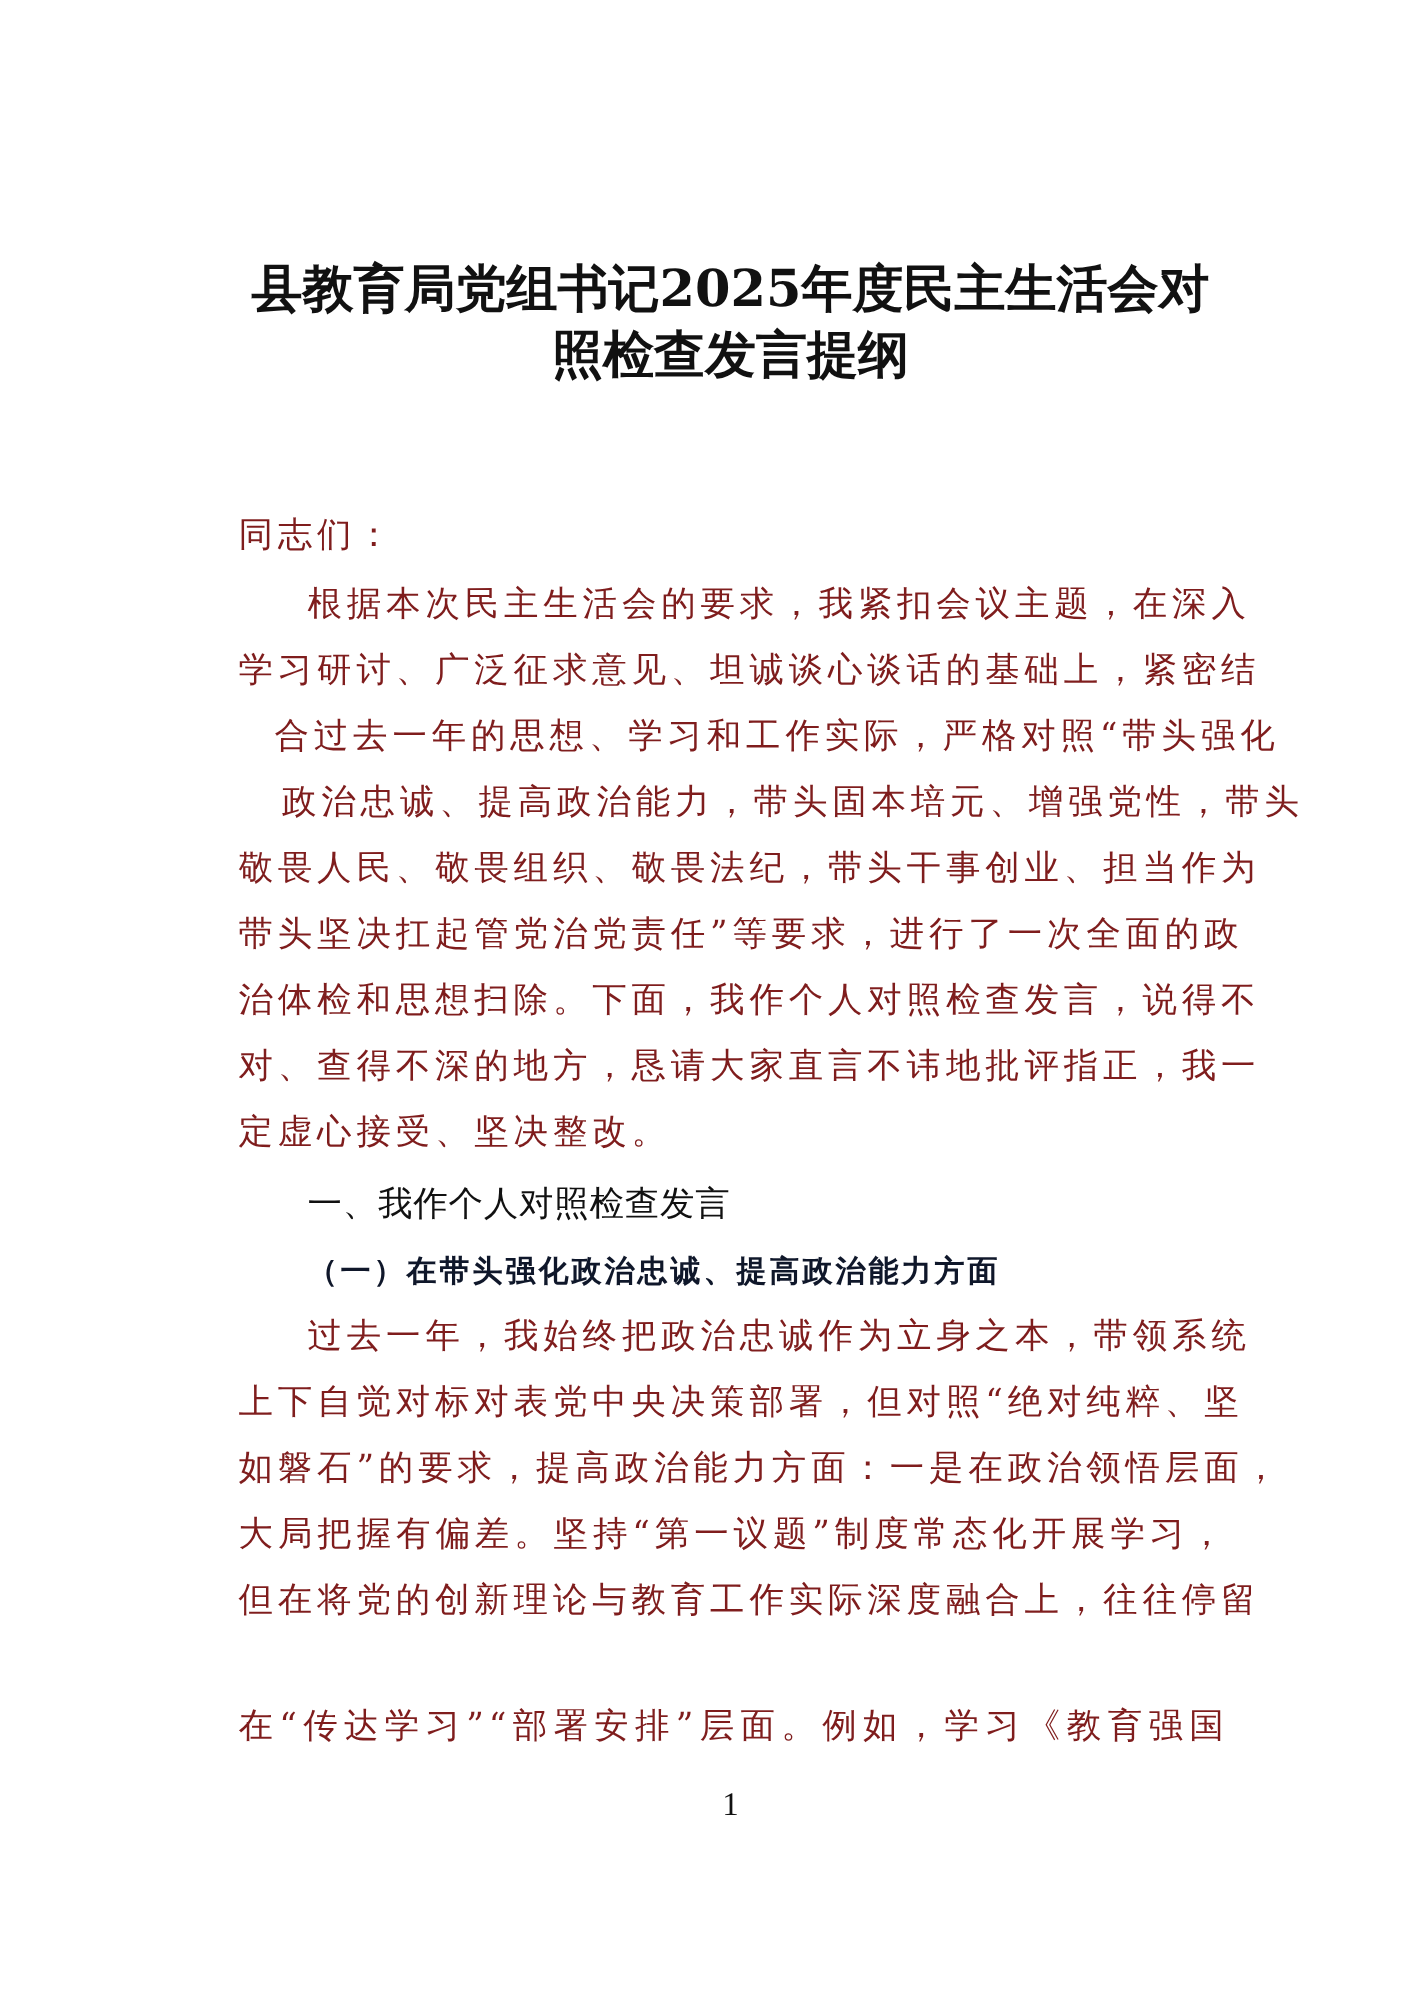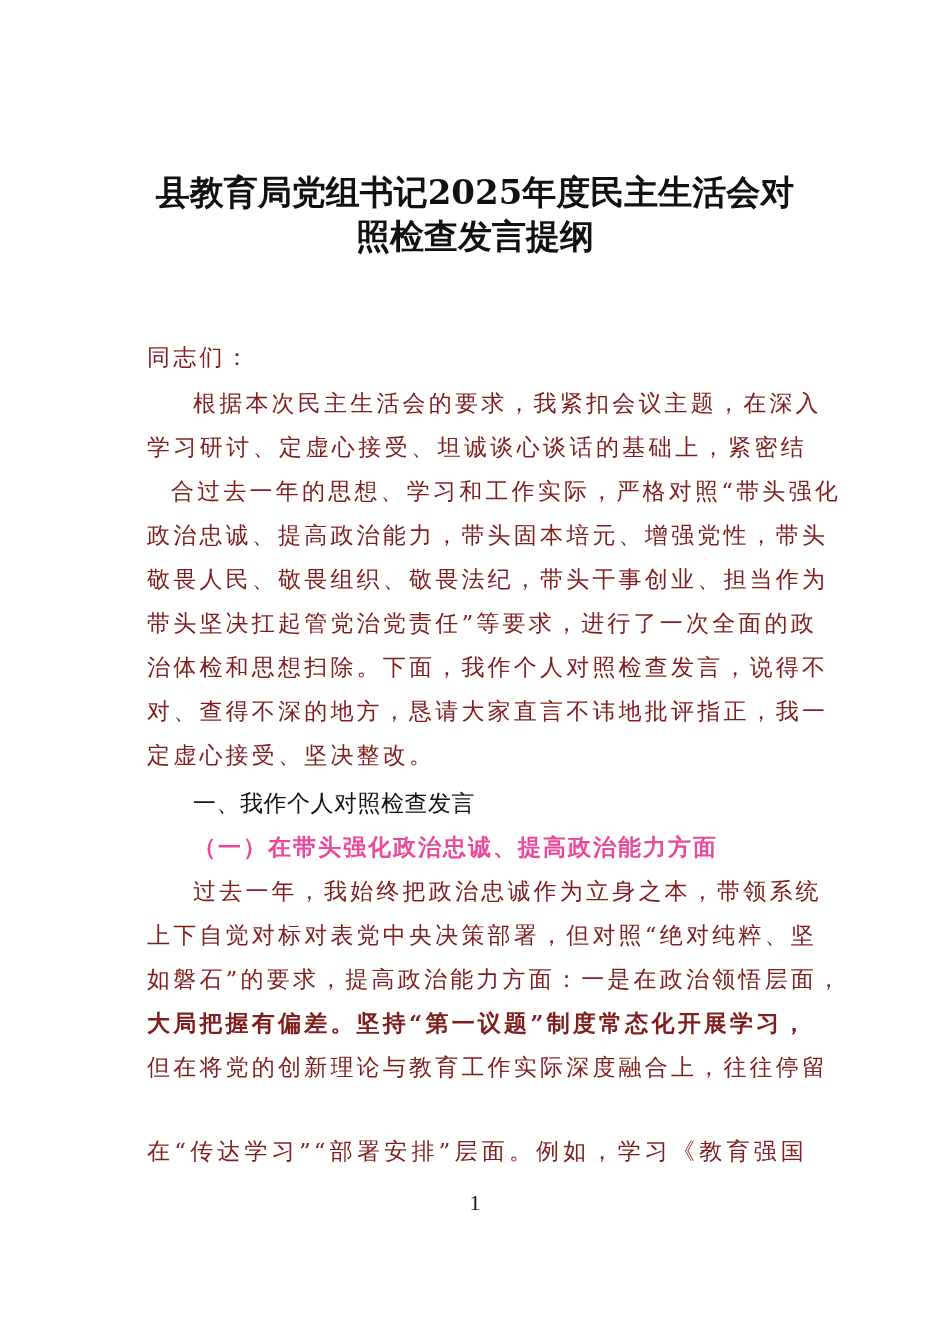--- a/index.html
+++ b/index.html
@@ -10,21 +10,21 @@
     body {
       width: 950px;
       height: 1344px;
       position: relative;
       overflow: hidden;
       font-family: "DejaVu Serif", "Liberation Serif", serif;
       color: #111111;
     }
     .page {
       position: absolute;
-      left: 0; top: 0;
+      left: 12px; top: 0;
       width: 844px;
       height: 1344px;
       background: #ffffff;
     }
     .title {
       position: absolute;
       left: 120px;
       width: 710px;
       text-align: center;
       font-family: "DejaVu Serif", "Liberation Serif", serif;
@@ -56,23 +56,23 @@
       font-family: "DejaVu Sans", "Liberation Sans", sans-serif;
       font-size: 23px;
       line-height: 30px;
       color: #111111;
       white-space: nowrap;
       letter-spacing: 0.5px;
     }
     .heading2 {
       position: absolute;
       left: 193px;
-      font-size: 23px;
+      font-size: 20px;
       line-height: 30px;
-      color: #ec4899;
+      color: #0f172a;
       white-space: nowrap;
       letter-spacing: 2px;
       font-weight: bold;
       text-align: right;
     }
     .page-number {
       position: absolute;
       top: 1190px;
       left: 0;
       width: 950px;
@@ -86,33 +86,33 @@
 <body>
 
 <div class="page">
 
   <div class="title l1">县教育局党组书记2025年度民主生活会对</div>
   <div class="title l2">照检查发言提纲</div>
 
   <div class="body-line last" style="top:342px;">同志们：</div>
 
   <div class="body-line indent" style="top:388px;">根据本次民主生活会的要求，我紧扣会议主题，在深入</div>
-  <div class="body-line" style="top:432px;">学习研讨、定虚心接受、坦诚谈心谈话的基础上，紧密结</div>
+  <div class="body-line" style="top:432px;">学习研讨、广泛征求意见、坦诚谈心谈话的基础上，紧密结</div>
   <div class="body-line" style="top:476px;margin-left:24px;">合过去一年的思想、学习和工作实际，严格对照“带头强化</div>
-  <div class="body-line" style="top:520px;">政治忠诚、提高政治能力，带头固本培元、增强党性，带头</div>
+  <div class="body-line" style="top:520px;margin-left:29px;">政治忠诚、提高政治能力，带头固本培元、增强党性，带头</div>
   <div class="body-line" style="top:608px;">带头坚决扛起管党治党责任”等要求，进行了一次全面的政</div>
   <div class="body-line" style="top:564px;">敬畏人民、敬畏组织、敬畏法纪，带头干事创业、担当作为</div>
   <div class="body-line" style="top:652px;">治体检和思想扫除。下面，我作个人对照检查发言，说得不</div>
   <div class="body-line" style="top:696px;">对、查得不深的地方，恳请大家直言不讳地批评指正，我一</div>
   <div class="body-line last" style="top:740px;">定虚心接受、坚决整改。</div>
 
   <div class="heading1" style="top:788px;">一、我作个人对照检查发言</div>
   <div class="heading2" style="top:832px;">（一）在带头强化政治忠诚、提高政治能力方面</div>
 
   <div class="body-line indent" style="top:876px;">过去一年，我始终把政治忠诚作为立身之本，带领系统</div>
   <div class="body-line" style="top:920px;">上下自觉对标对表党中央决策部署，但对照“绝对纯粹、坚</div>
   <div class="body-line" style="top:964px;">如磐石”的要求，提高政治能力方面：一是在政治领悟层面，</div>
-  <div class="body-line" style="top:1008px;font-weight:bold;">大局把握有偏差。坚持“第一议题”制度常态化开展学习，</div>
+  <div class="body-line" style="top:1008px;">大局把握有偏差。坚持“第一议题”制度常态化开展学习，</div>
   <div class="body-line" style="top:1052px;">但在将党的创新理论与教育工作实际深度融合上，往往停留</div>
   <div class="body-line" style="top:1096px;margin-top:40px;">在“传达学习”“部署安排”层面。例如，学习《教育强国</div>
 
   <div class="page-number">1</div>
 </div>
 
 </body></html>

